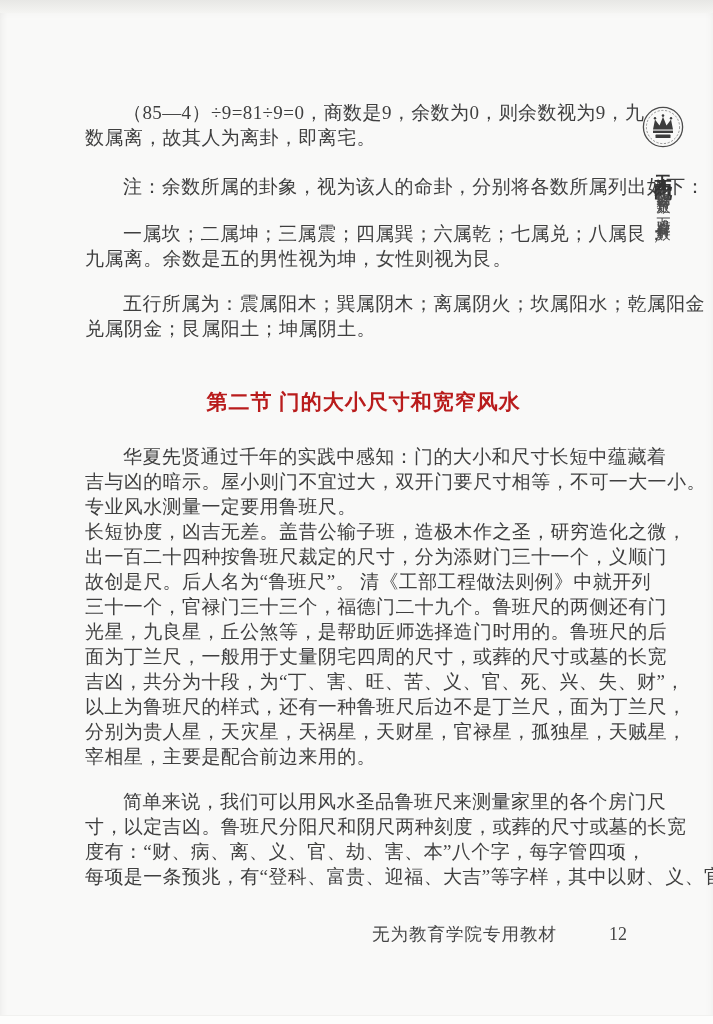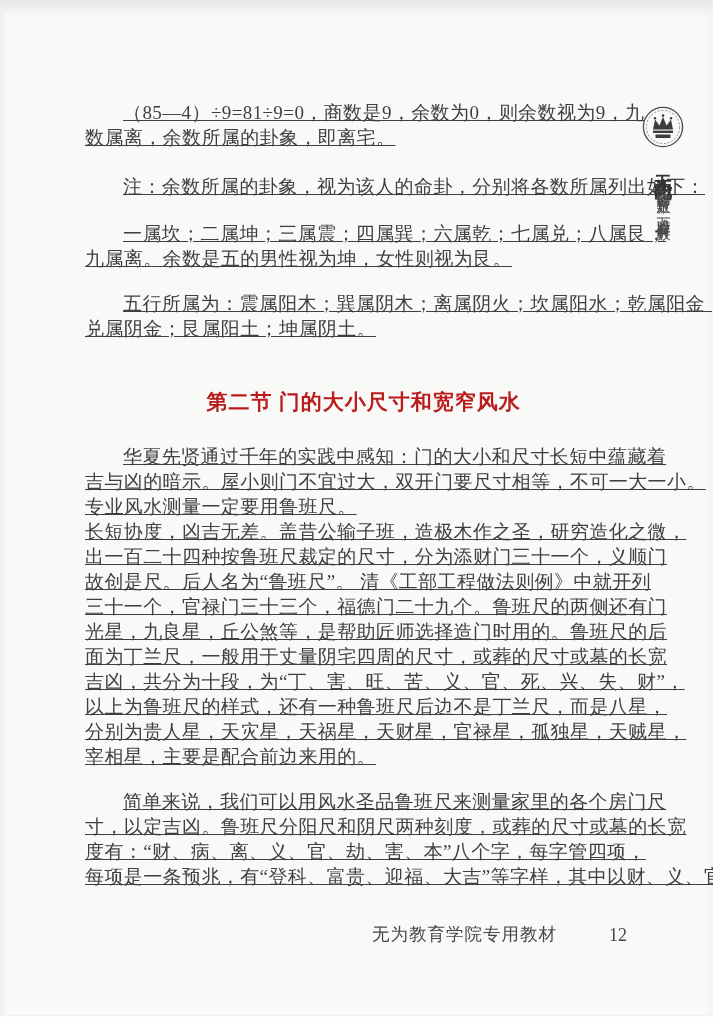--- a/index.html
+++ b/index.html
@@ -18,21 +18,21 @@
   }
   .page::after{
     content:"";position:absolute;left:0;bottom:0;width:100%;height:8px;
     background:#fdfdfc;border-top:1px solid #f1f1ef;
   }
   
   .textcol{
     position:absolute;left:85px;top:100px;width:557px;
     font-size:19px;line-height:25px;letter-spacing:0.4px;
   }
-  .para{margin:0;text-decoration:underline;}
+  .para{margin:0;}
   .para .line{white-space:nowrap;}
   .line.ind{text-indent:2em;}
   .mt-note{margin-top:24px;}
   .mt-gua{margin-top:22px;}
   .mt-wuxing{margin-top:20px;}
   .mt-jiandan{margin-top:20px;}
   .section-heading{
     margin:46px 0 27px 0;text-align:center;
     font-size:21px;line-height:30px;font-weight:bold;
     letter-spacing:1px;color:#b91c1c;
@@ -50,36 +50,36 @@
   .brand{
     margin-top:8px;font-size:18px;font-weight:bold;
     letter-spacing:3px;color:#333;
   }
   .motto{font-size:14px;letter-spacing:2px;color:#4a4a4a;}
   .motto.first{margin-top:7px;}
   .motto.second{margin-top:15px;}
   
   .footer{
     position:absolute;left:85px;top:922px;width:542px;
-    display:flex;justify-content:flex-end;align-items:flex-end;gap:52px;
+    display:flex;justify-content:flex-end;align-items:center;gap:52px;
     color:#474747;
   }
   .footer .imprint{font-size:17.5px;letter-spacing:1px;}
   .footer .pagenum{font-size:18px;}
 </style>
 </head>
 <body>
 
 <div class="page">
 
   <div class="textcol">
 
     <div class="para">
       <div class="line ind">（85—4）÷9=81÷9=0，商数是9，余数为0，则余数视为9，九</div>
-      <div class="line">数属离，余数所属的卦象，即离宅。</div>
+      <div class="line">数属离，故其人为离卦，即离宅。</div>
     </div>
 
     <div class="para mt-note">
       <div class="line ind">注：余数所属的卦象，视为该人的命卦，分别将各数所属列出如下：</div>
     </div>
 
     <div class="para mt-gua">
       <div class="line ind">一属坎；二属坤；三属震；四属巽；六属乾；七属兑；八属艮；</div>
       <div class="line">九属离。余数是五的男性视为坤，女性则视为艮。</div>
     </div>
@@ -98,21 +98,21 @@
     </div>
 
     <div class="para">
       <div class="line">长短协度，凶吉无差。盖昔公输子班，造极木作之圣，研穷造化之微，</div>
       <div class="line">出一百二十四种按鲁班尺裁定的尺寸，分为添财门三十一个，义顺门</div>
       <div class="line">故创是尺。后人名为“鲁班尺”。 清《工部工程做法则例》中就开列</div>
       <div class="line">三十一个，官禄门三十三个，福德门二十九个。鲁班尺的两侧还有门</div>
       <div class="line">光星，九良星，丘公煞等，是帮助匠师选择造门时用的。鲁班尺的后</div>
       <div class="line">面为丁兰尺，一般用于丈量阴宅四周的尺寸，或葬的尺寸或墓的长宽</div>
       <div class="line">吉凶，共分为十段，为“丁、害、旺、苦、义、官、死、兴、失、财”，</div>
-      <div class="line">以上为鲁班尺的样式，还有一种鲁班尺后边不是丁兰尺，而是八星，</div>
+      <div class="line">以上为鲁班尺的样式，还有一种鲁班尺后边不是丁兰尺，面为丁兰尺，</div>
       <div class="line">分别为贵人星，天灾星，天祸星，天财星，官禄星，孤独星，天贼星，</div>
       <div class="line">宰相星，主要是配合前边来用的。</div>
     </div>
 
     <div class="para mt-jiandan">
       <div class="line ind">简单来说，我们可以用风水圣品鲁班尺来测量家里的各个房门尺</div>
       <div class="line">寸，以定吉凶。鲁班尺分阳尺和阴尺两种刻度，或葬的尺寸或墓的长宽</div>
       <div class="line">度有：“财、病、离、义、官、劫、害、本”八个字，每字管四项，</div>
       <div class="line">每项是一条预兆，有“登科、富贵、迎福、大吉”等字样，其中以财、义、官、</div>
     </div>

